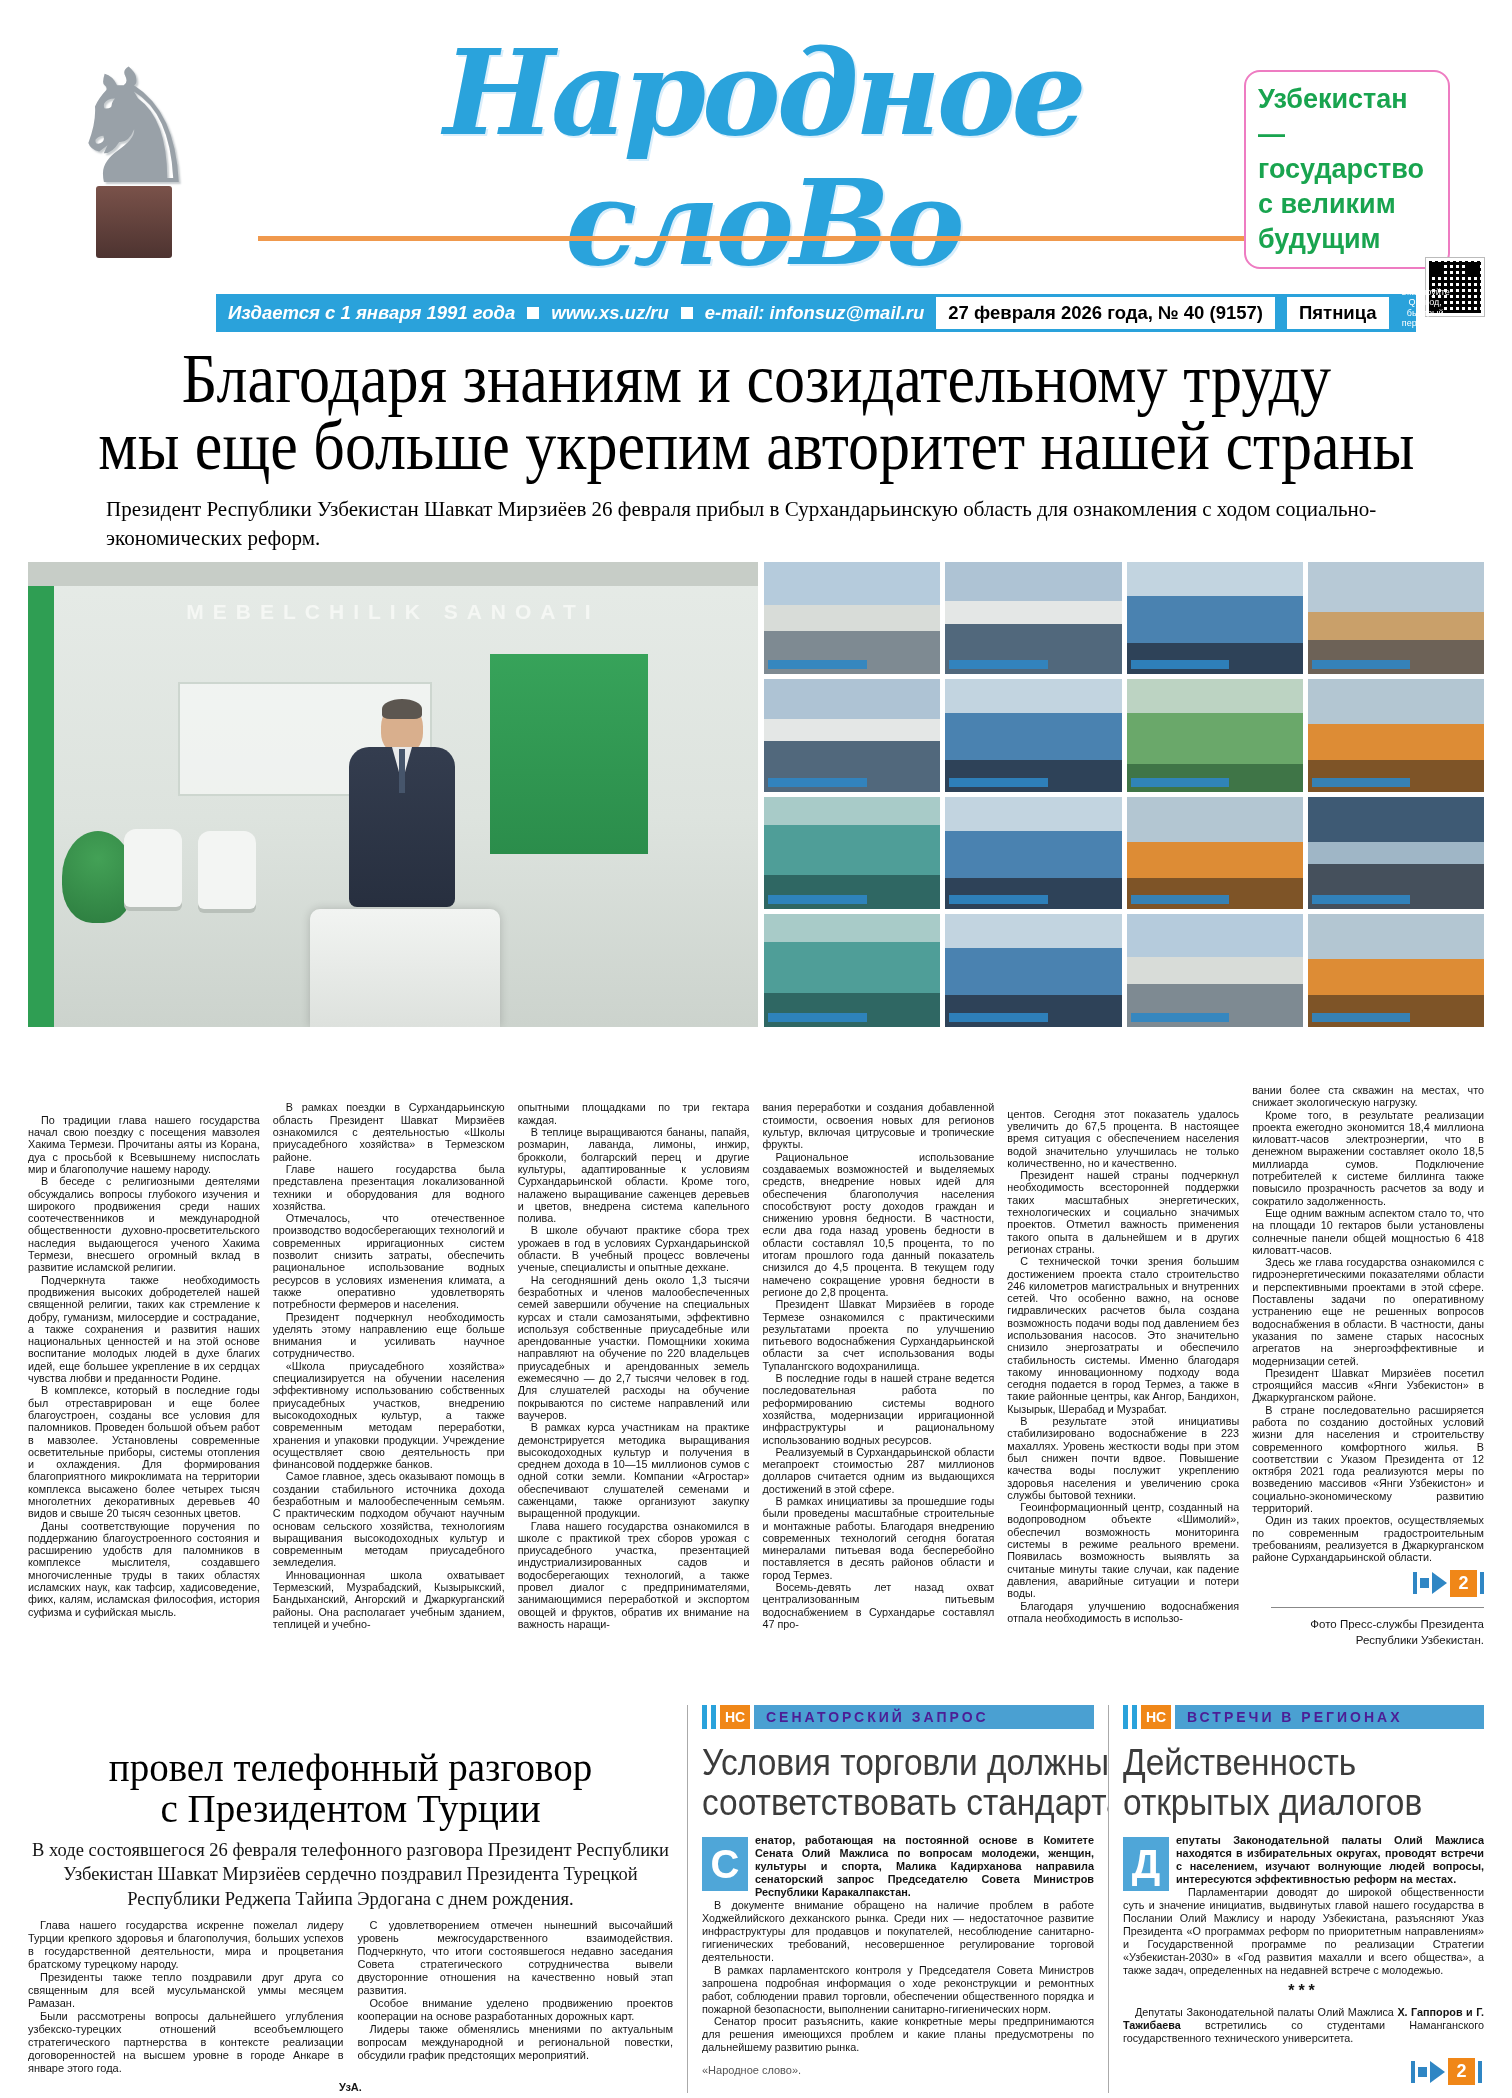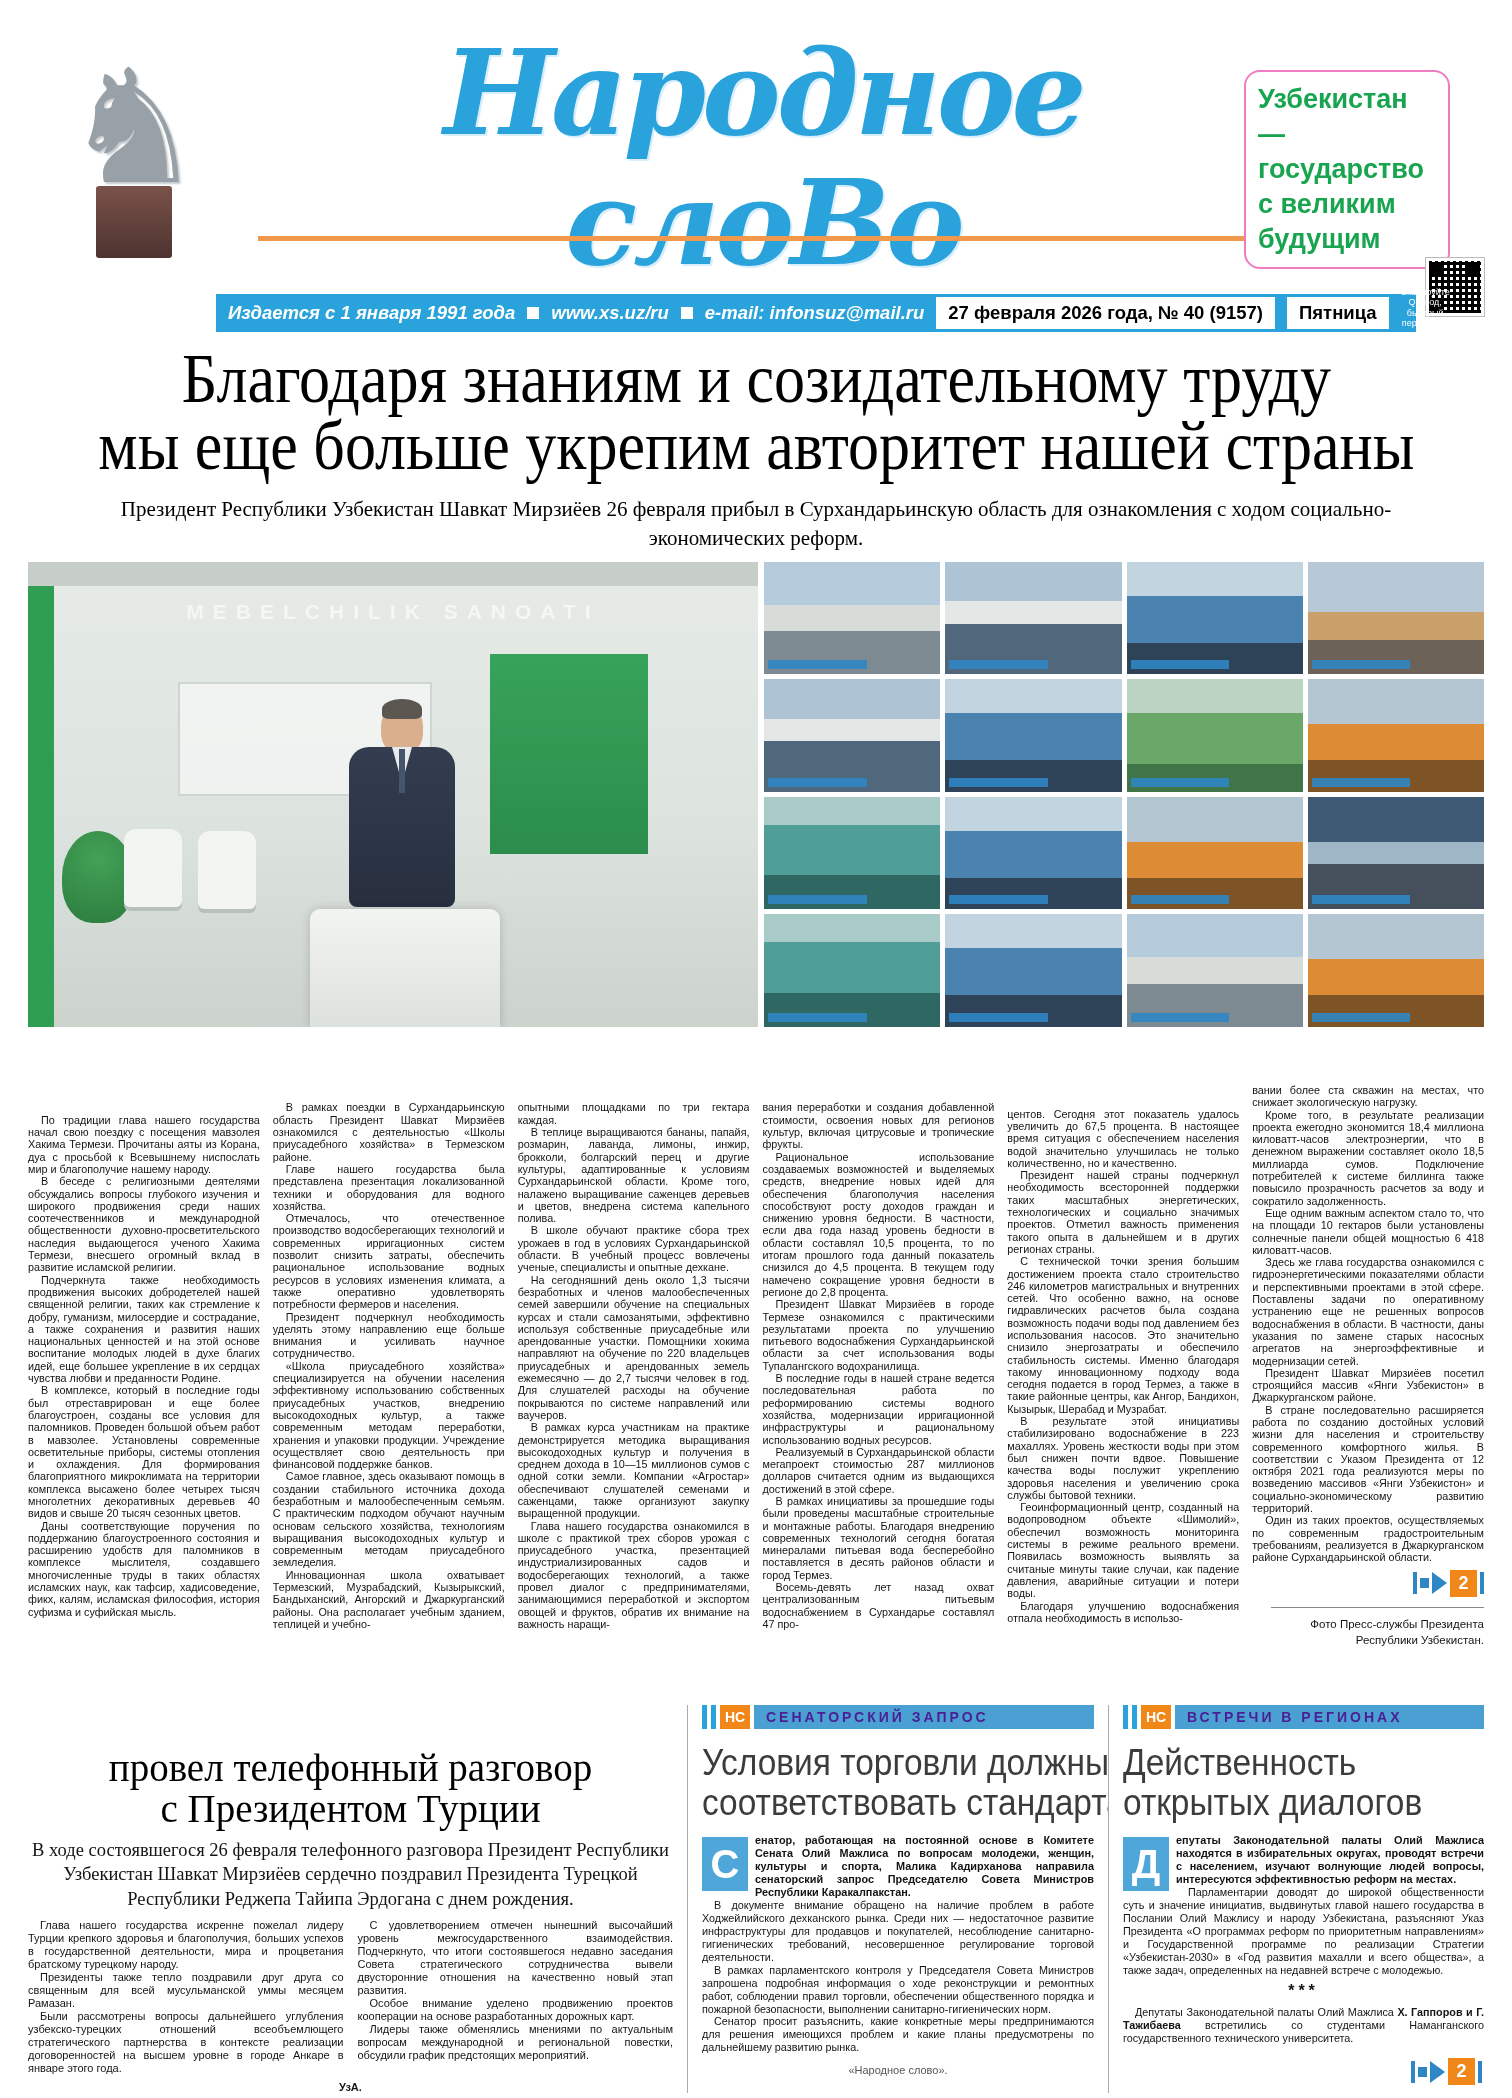--- a/index.html
+++ b/index.html
@@ -38,21 +38,21 @@
         color:#fff;font-weight:bold;font-style:italic;font-size:18.5px;white-space:nowrap;}
   .dl-sq{width:12px;height:12px;background:#fff;flex:0 0 auto;}
   .dl-box{background:#fff;color:#000;font-style:normal;font-size:18.5px;
         padding:5px 12px;flex:0 0 auto;}
   .dl-note{font-style:normal;font-weight:normal;font-size:9px;line-height:1.15;
         white-space:normal;width:92px;text-align:center;margin-left:auto;}
   
   .lead-hed{margin-top:8px;text-align:center;font-family:"Liberation Serif",serif;
         font-size:64px;line-height:1.04;color:#000;}
   .lead-hed span{display:inline-block;transform:scale(0.97,1.1);white-space:nowrap;}
-  .lead-deck{margin:16px auto 8px;width:1300px;text-align:center;
+  .lead-deck{margin:16px auto 8px;width:1300px;text-align:left;
         font-family:"Liberation Serif",serif;font-size:21px;line-height:1.4;color:#000;}
   
   .photos{display:flex;gap:6px;height:465px;margin-top:6px;}
   .photo-main{width:730px;position:relative;overflow:hidden;flex:0 0 auto;
         background:linear-gradient(180deg,#e6ebe7 0%,#dde3de 55%,#ccd3cd 100%);}
   .pm-ceil{position:absolute;top:0;left:0;right:0;height:24px;background:#c7cdc7;}
   .pm-sign{position:absolute;top:38px;left:0;right:0;text-align:center;color:#f6f8f5;
         font-size:21px;font-weight:bold;letter-spacing:9px;opacity:.95;}
   .pm-green-left{position:absolute;left:0;top:24px;width:26px;bottom:0;background:#2f9e53;}
   .pm-green-panel{position:absolute;right:110px;top:92px;width:158px;height:200px;
@@ -130,21 +130,21 @@
         display:flex;align-items:center;justify-content:center;flex:0 0 auto;}
   .ktitle{flex:1;background:#4aa0d2;color:#4c1d95;font-weight:bold;font-size:14px;
         letter-spacing:3px;display:flex;align-items:center;padding-left:12px;}
   .sec-hed{margin:14px 0 10px;font-size:36px;line-height:1.12;color:#3c3c3c;
         transform:scaleX(0.93);transform-origin:left;white-space:nowrap;}
   .dropcap{float:left;width:46px;height:54px;background:#4fa6d8;color:#fff;
         font-size:40px;font-weight:bold;display:flex;align-items:center;
         justify-content:center;margin:3px 7px 2px 0;}
   .lead-b{font-weight:bold;font-size:10.9px;line-height:1.2;text-align:justify;}
   .bp p{margin:0;text-indent:12px;font-size:10.8px;line-height:1.2;text-align:justify;}
-  .sig{text-align:center;color:#555;font-size:11px;margin-top:10px;}
+  .sig{text-align:left;color:#555;font-size:11px;margin-top:10px;}
   .stars{text-align:center;font-weight:bold;letter-spacing:4px;margin:6px 0;}
   .final-p{font-size:10.8px;line-height:1.2;text-align:justify;text-indent:12px;margin:0;}
   .mark-abs{position:absolute;right:2px;bottom:6px;}
 </style>
 </head>
 <body>
 
 <div class="page">
 
   <header class="masthead">

